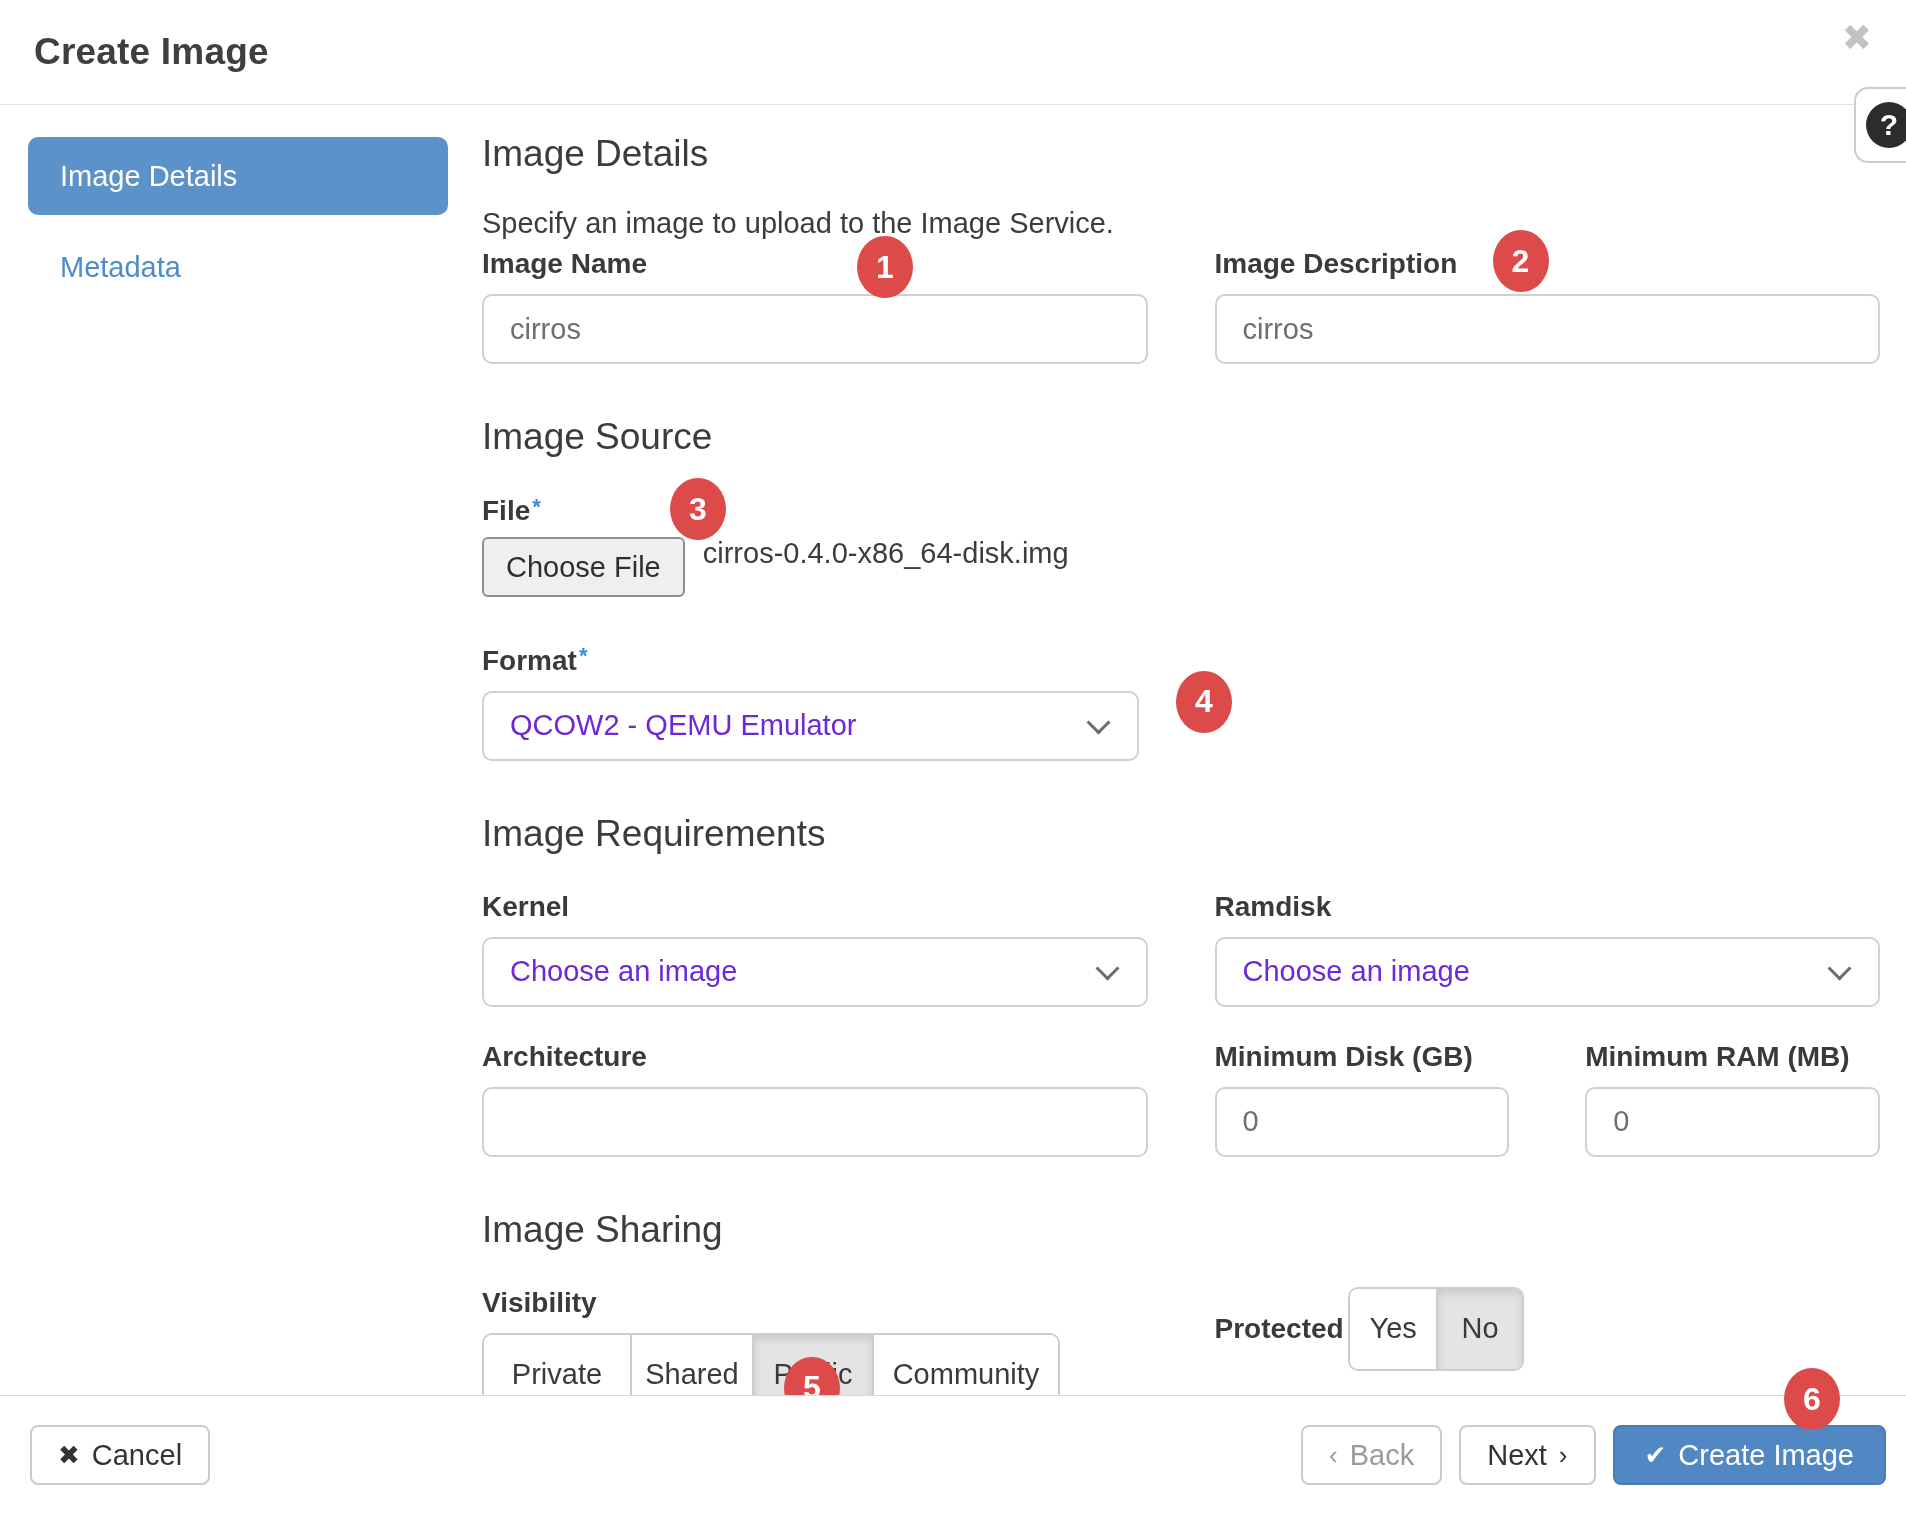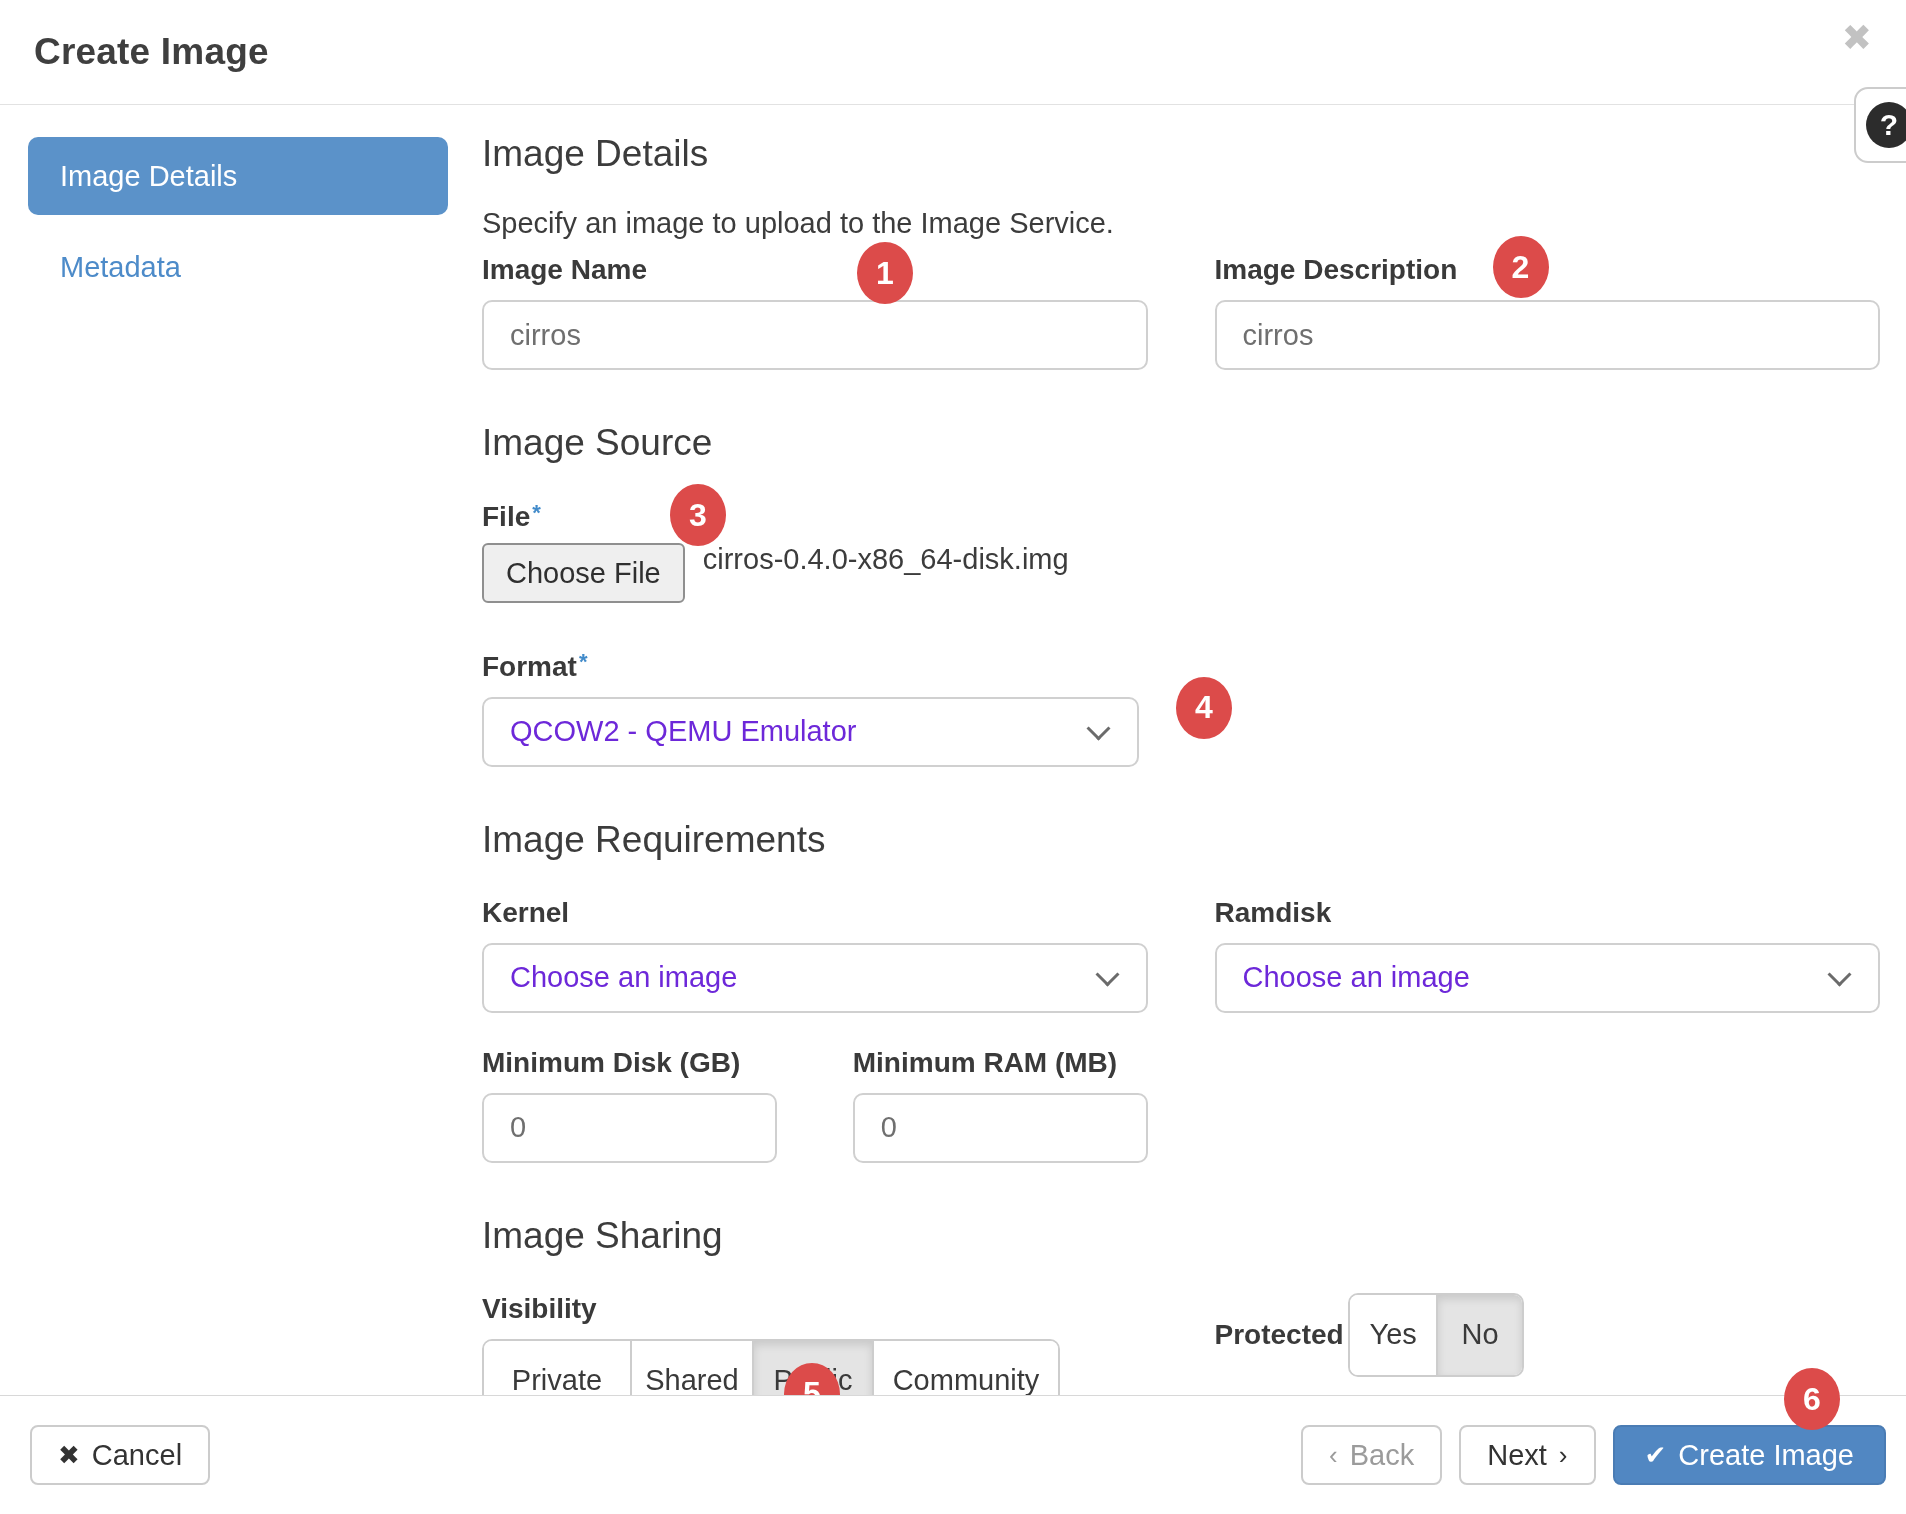--- a/index.html
+++ b/index.html
@@ -145,21 +145,21 @@
         <span>Image Details</span>
       </div>
       <div class="side-item-link">Metadata</div>
     </div>
 
     <div class="content">
 
       <h2 class="sec">Image Details</h2>
       <div class="subtitle">Specify an image to upload to the Image Service.</div>
 
-      <div class="row2" style="margin-top:14px;">
+      <div class="row2" style="margin-top:8px;">
         <div class="field">
           <span class="f-label">Image Name</span>
           <span class="badge b1">1</span>
           <input class="txt" type="text" value="cirros" style="">
         </div>
         <div class="field">
           <span class="f-label">Image Description</span>
           <span class="badge b2">2</span>
           <input class="txt" type="text" value="cirros" style="">
         </div>
@@ -198,20 +198,24 @@
         <div class="field">
           <span class="f-label">Ramdisk</span>
           <div class="selectbox">
             <span>Choose an image</span>
             <i class="chev"></i>
           </div>
         </div>
       </div>
 
       <div class="row2 mt-row">
+        <div class="field">
+          <span class="f-label">Architecture</span>
+          <input class="txt" type="text" value="" style="">
+        </div>
         <div style="display:grid; grid-template-columns:1fr 1fr; column-gap:76px;">
           <div class="field">
             <span class="f-label">Minimum Disk (GB)</span>
             <input class="txt" type="text" value="0" style="">
           </div>
           <div class="field">
             <span class="f-label">Minimum RAM (MB)</span>
             <input class="txt" type="text" value="0" style="">
           </div>
         </div>

